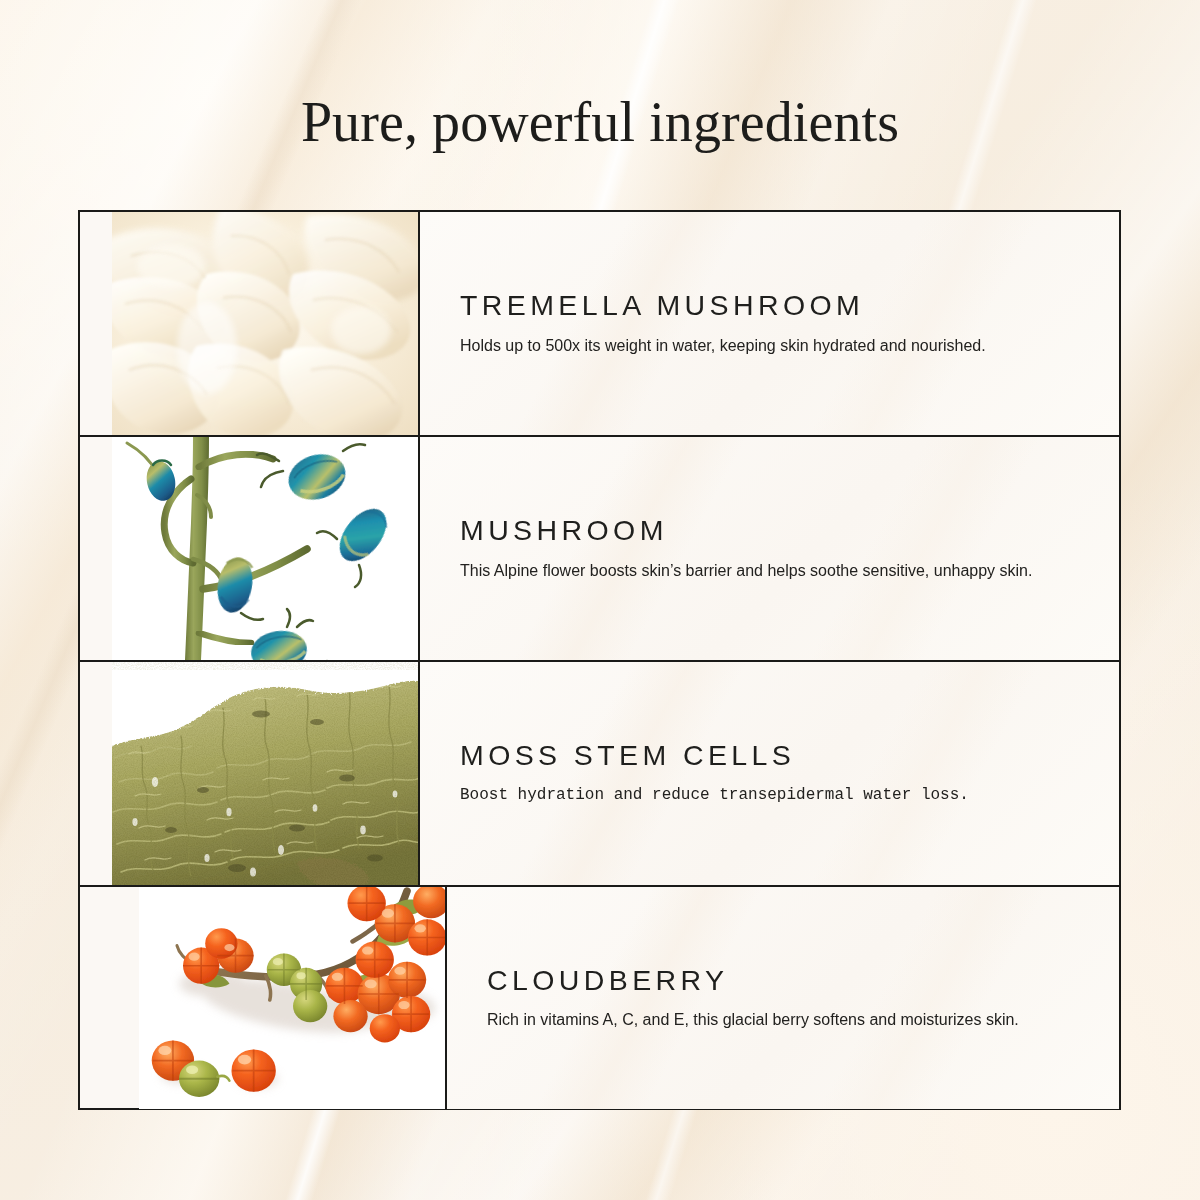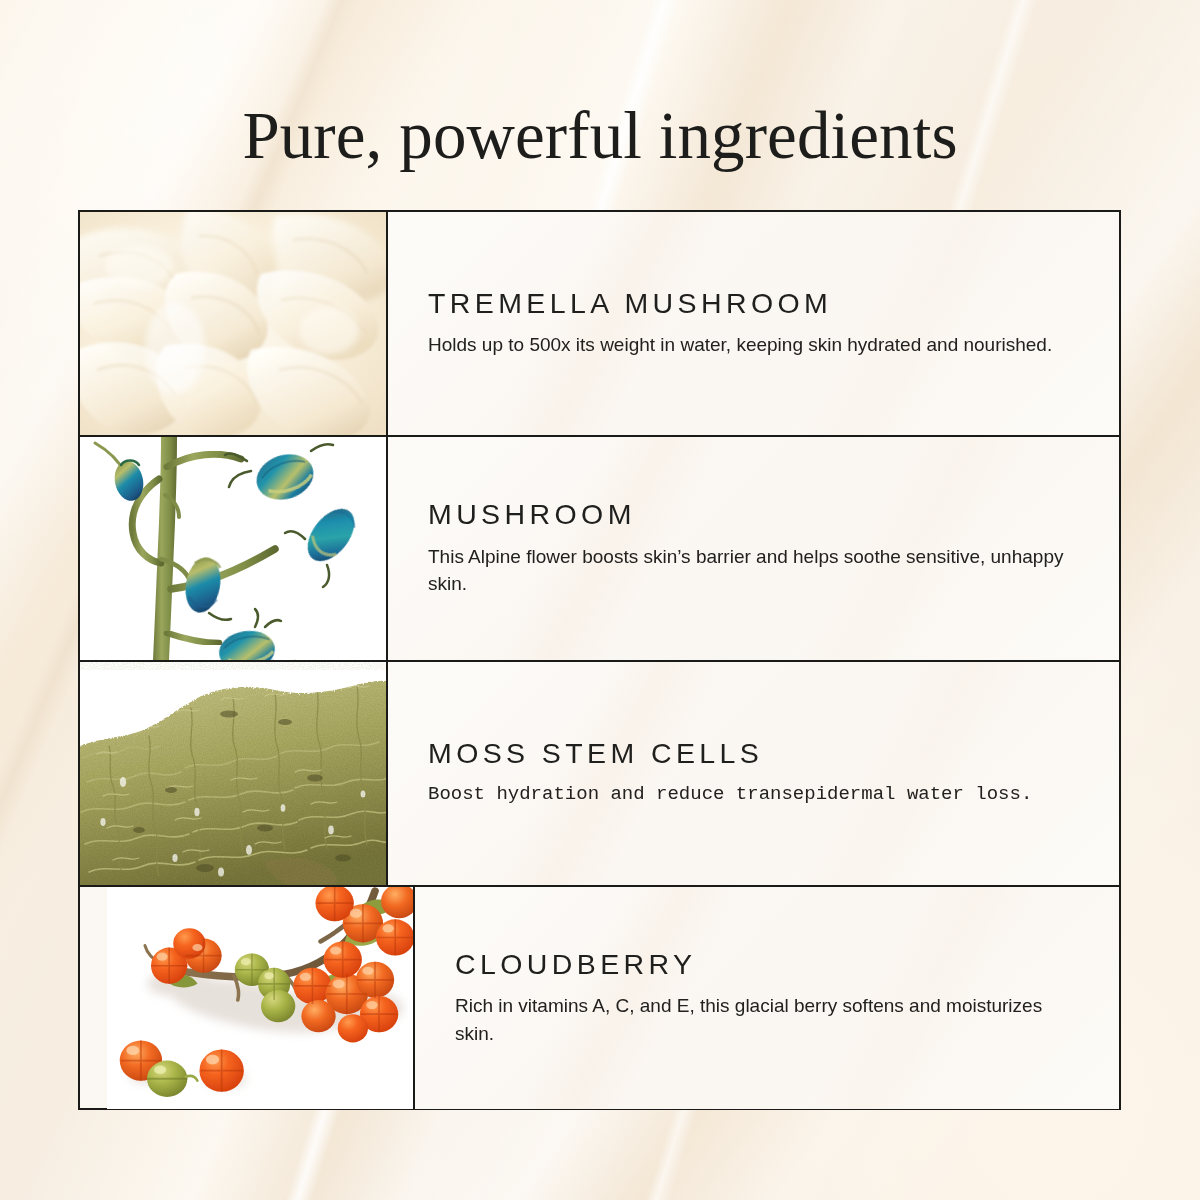--- a/index.html
+++ b/index.html
@@ -52,21 +52,21 @@
       linear-gradient(113deg, rgba(225,205,178,0) 19.0%, rgba(229,210,184,0.35) 20.0%, rgba(225,205,178,0) 21.2%);
   }
 
   
   #title {
     position: absolute;
     left: 0; right: 0;
     top: 52px;
     text-align: center;
     font-family: "Liberation Serif", "DejaVu Serif", serif;
-    font-size: 67px;
+    font-size: 56px;
     font-weight: 400;
     color: #1d1d1b;
     letter-spacing: 0.1px;
     white-space: nowrap;
   }
 
   
   #table {
     position: absolute;
     left: 78px;
@@ -75,20 +75,21 @@
     height: 900px;
     border: 2px solid #1a1a18;
     box-sizing: border-box;
     background: #fbf8f4;
   }
   .row {
     display: flex;
     height: 225px;
     border-bottom: 2px solid #1a1a18;
     box-sizing: border-box;
+    padding-left: 32px;
   }
   .row:last-child { border-bottom: none; height: 222px; margin-left: 27px; }
 
   .thumb {
     width: 308px;
     flex: 0 0 308px;
     border-right: 2px solid #1a1a18;
     box-sizing: border-box;
     position: relative;
     overflow: hidden;
@@ -112,21 +113,21 @@
   .ing-name {
     font-size: 28.5px;
     font-weight: 400;
     letter-spacing: 4.4px;
     color: #1f1f1d;
     line-height: 1.1;
     margin: 0 0 12px 0;
     white-space: nowrap;
   }
   .ing-desc {
-    font-size: 19px;
+    font-size: 16px;
     font-weight: 400;
     color: #22211f;
     line-height: 1.45;
     margin: 0;
     max-width: 660px;
   }
   .r3 .ing-desc { max-width: 700px; font-family: Liberation Mono, monospace; }
 </style>
 </head>
 <body>

